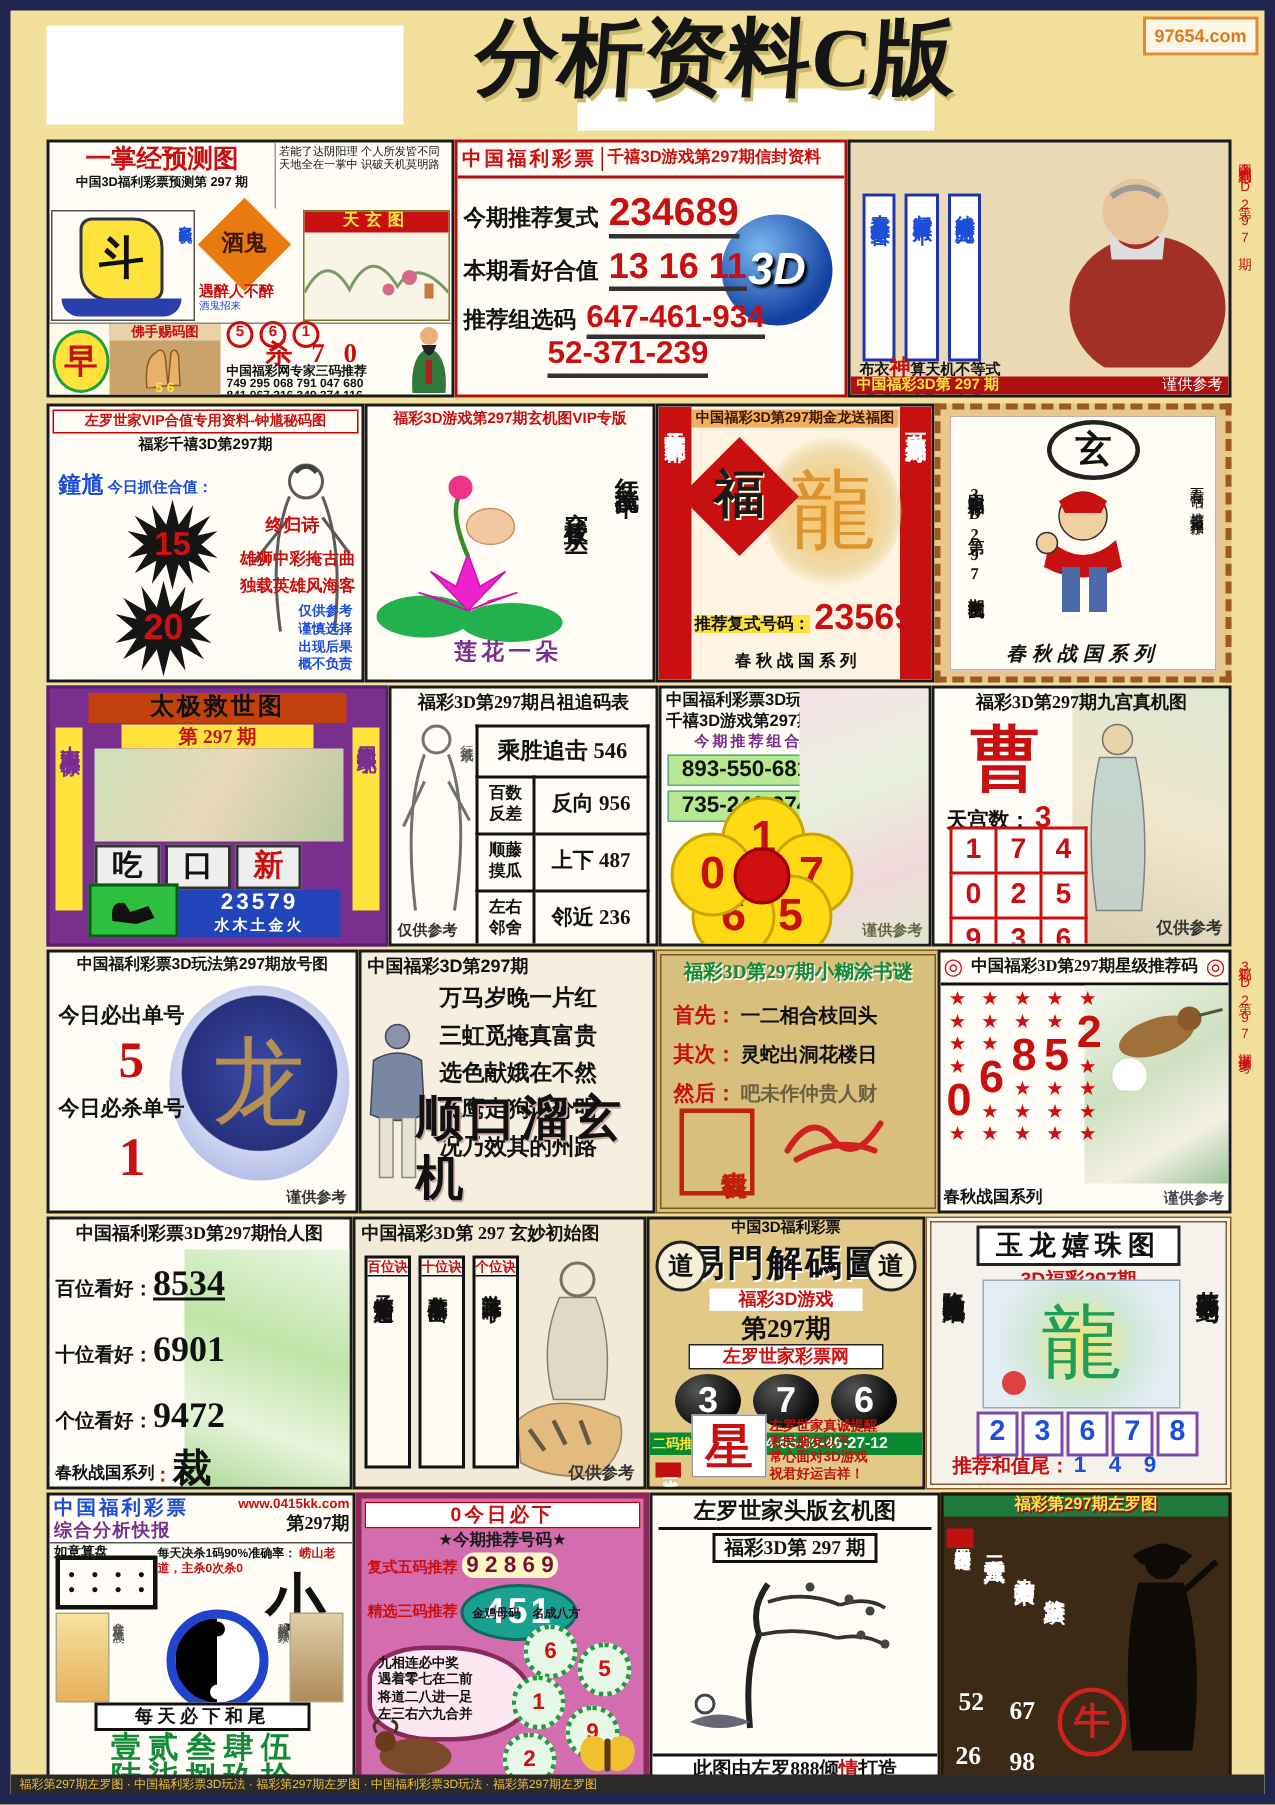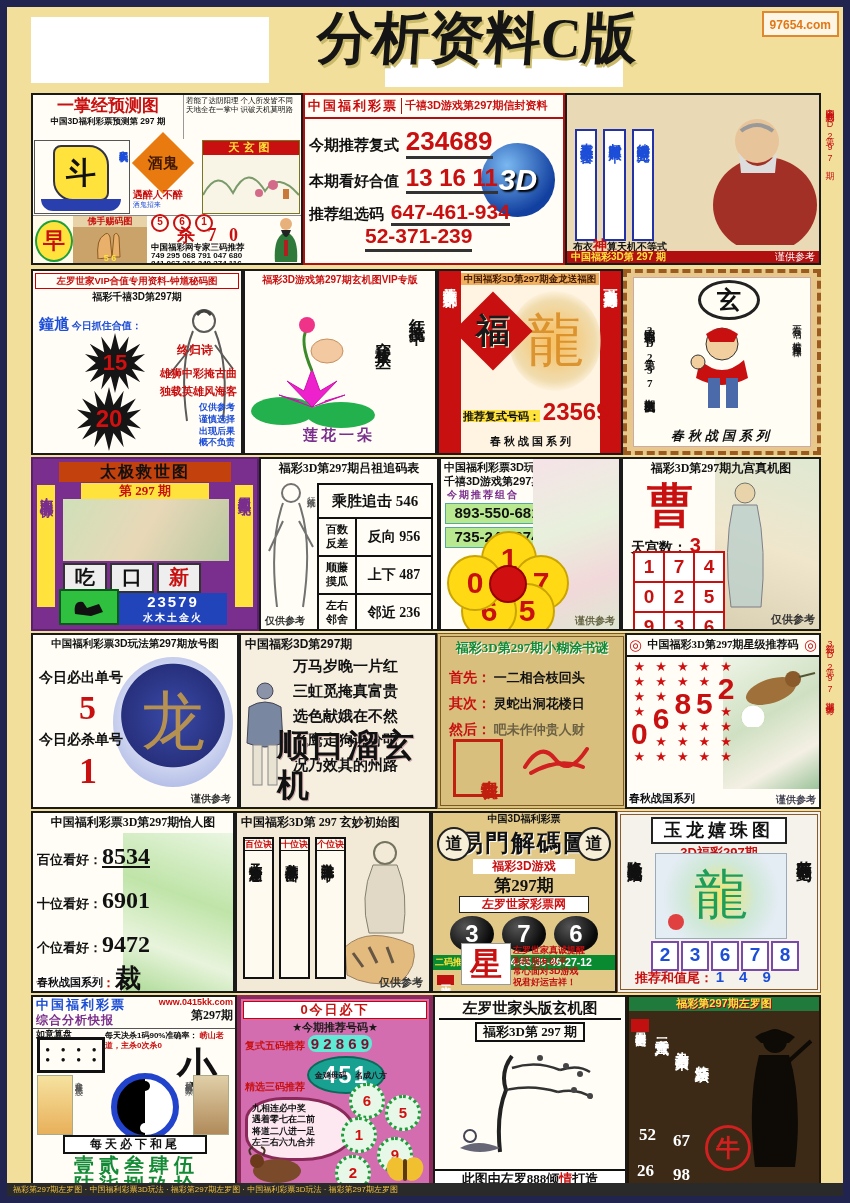--- a/index.html
+++ b/index.html
@@ -307,21 +307,21 @@
       </tr>
     </tbody>
       </table>
     <div class="serif notek" style="position:absolute;left:4px;bottom:2px;font-size:10px;">仅供参考</div>
   </div>
 
   <div class="p" style="left:432px;top:450px;width:182px;height:174px;">
     <div style="position:absolute;right:0;top:0;width:86px;height:174px;background:linear-gradient(160deg,#f6e2e8 0%,#e8f0dc 40%,#f2d8da 70%,#dce8d0 100%);"></div>
     <div class="b" style="font-size:11px;padding:2px 0 0 3px;">中国福利彩票3D玩法</div>
     <div class="b" style="font-size:11px;padding-left:3px;">千禧3D游戏第297期美娇图</div>
-    <div class="purple b" style="font-size:10px;padding-left:6px;letter-spacing:2px;">今期推荐组合</div>
+    <div class="purple b" style="font-size:10px;padding-left:22px;letter-spacing:2px;">今期推荐组合</div>
     <div class="b cen" style="margin:2px 70px 0 4px;background:#b8e890;border:1px solid #5a9;font-size:15px;">893-550-681</div>
     <div class="b cen" style="margin:3px 70px 0 4px;background:#b8e890;border:1px solid #5a9;font-size:15px;">735-246-974</div>
     <div style="position:absolute;left:6px;top:72px;width:118px;height:100px;">
       <div class="petal" style="left:34px;top:0;">
           <span>1</span>
         </div>
       <div class="petal" style="left:66px;top:24px;">
           <span>7</span>
         </div>
       <div class="petal" style="left:52px;top:52px;">
@@ -605,23 +605,23 @@
     <div class="green b serif cen" style="position:absolute;left:0;top:176px;width:100%;font-size:20px;">陆 柒 捌 玖 拾</div>
   </div>
 
   <div class="p" style="left:230px;top:988px;width:196px;height:196px;background:#d46db0;border:4px solid #8a2a5a;">
     <div style="background:#fff;margin:2px;display:flex;align-items:center;justify-content:center;border:1px solid #c00;">
       <span class="red b" style="font-size:13px;letter-spacing:2px;">0今日必下</span>
     </div>
     <div class="cen b" style="font-size:11px;color:#1a1a1a;">★今期推荐号码★</div>
     <div style="padding-left:4px;">
       <span class="red b" style="font-size:10px;">复式五码推荐</span>
-      <span class="b" style="font-size:15px;color:#7a1030;background:#5eead4;border-radius:8px;padding:0 3px;">9 2 8 6 9</span>
-    </div>
-    <div style="padding-left:4px;margin-top:2px;display:flex;align-items:flex-end;">
+      <span class="b" style="font-size:15px;color:#7a1030;background:#fef9c3;border-radius:8px;padding:0 3px;">9 2 8 6 9</span>
+    </div>
+    <div style="padding-left:4px;margin-top:2px;display:flex;align-items:center;">
       <span class="red b" style="font-size:10px;">精选三码推荐</span>
       <span style="background:#18a090;border-radius:50%;padding:2px 14px;margin-left:2px;border:2px solid #0a6a5a;">
         <span class="wh b" style="font-size:24px;letter-spacing:2px;">451</span>
       </span>
     </div>
     <div style="position:absolute;left:4px;top:98px;width:110px;height:64px;background:#fde8f2;border:3px solid #8a2a5a;border-radius:40% 60% 55% 45%;padding:3px 4px;box-sizing:border-box;">
       <div class="b" style="font-size:9px;">九相连必中奖</div>
       <div class="b" style="font-size:9px;">遇着零七在二前</div>
       <div class="b" style="font-size:9px;">将道二八进一足</div>
       <div class="b" style="font-size:9px;">左三右六九合并</div>

